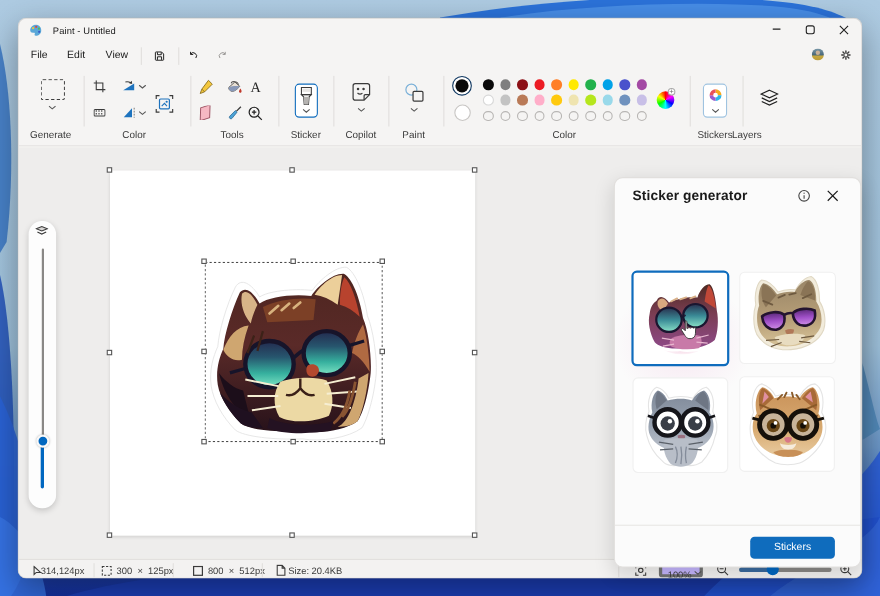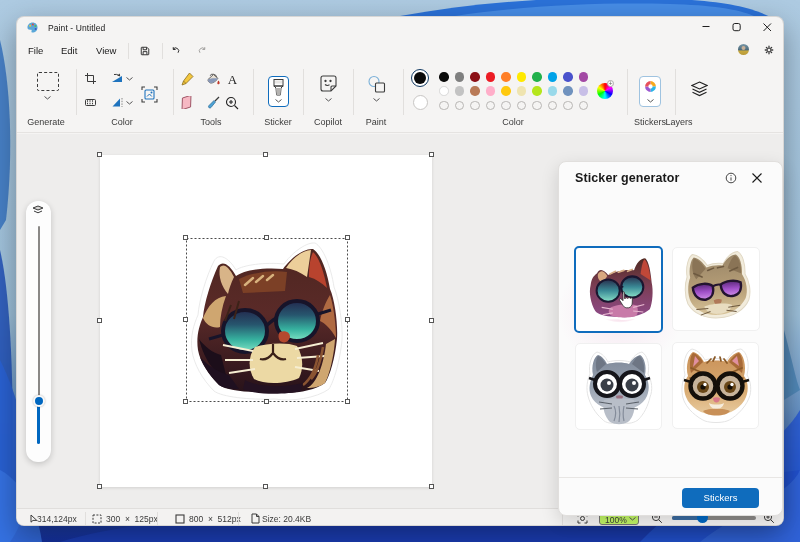--- a/index.html
+++ b/index.html
@@ -347,21 +347,21 @@
     <div class="vsep" style="left:221px;top:3px;height:13px"></div>
     <svg class="abs" style="left:234px;top:4px" width="9" height="11" viewBox="0 0 9 11" fill="none" stroke="#3b3b3b" stroke-width="1">
         <path d="M1,1 H5.5 L8,3.5 V10 H1 Z M5.5,1 V3.5 H8"></path>
       </svg>
     <span class="abs" style="left:245px;top:5px">Size: 20.4KB</span>
     <div class="vsep" style="left:545px;top:3px;height:13px"></div>
     <svg class="abs" style="left:560px;top:4px" width="11" height="11" viewBox="0 0 11 11" fill="none" stroke="#3b3b3b" stroke-width="1">
         <path d="M1,3.5 V1 H3.5 M7.5,1 H10 V3.5 M10,7.5 V10 H7.5 M3.5,10 H1 V7.5"></path>
         <circle cx="5.5" cy="5.5" r="2"></circle>
       </svg>
-    <div class="abs" style="left:582px;top:2.5px;width:40px;height:13px;border:1px solid #737373;border-radius:3px;background:#bef264">
+    <div class="abs" style="left:582px;top:2.5px;width:40px;height:13px;border:3px solid #737373;border-radius:3px;background:#c4b5fd">
       <span class="abs" style="left:5px;top:2px;font-size:8.5px">100%</span>
       <svg class="abs" style="left:29px;top:4.5px" width="7" height="4" viewBox="0 0 7 4">
           <path d="M0.5,0.5 L3.5,3 L6.5,0.5" fill="none" stroke="#555" stroke-width="1"></path>
         </svg>
     </div>
     <svg class="abs" style="left:634px;top:3px" width="12" height="12" viewBox="0 0 12 12" fill="none" stroke="#3b3b3b" stroke-width="1">
         <circle cx="5" cy="5" r="3.6"></circle>
         <line x1="7.7" y1="7.7" x2="10.8" y2="10.8"></line>
         <line x1="3.2" y1="5" x2="6.8" y2="5"></line>
       </svg>

